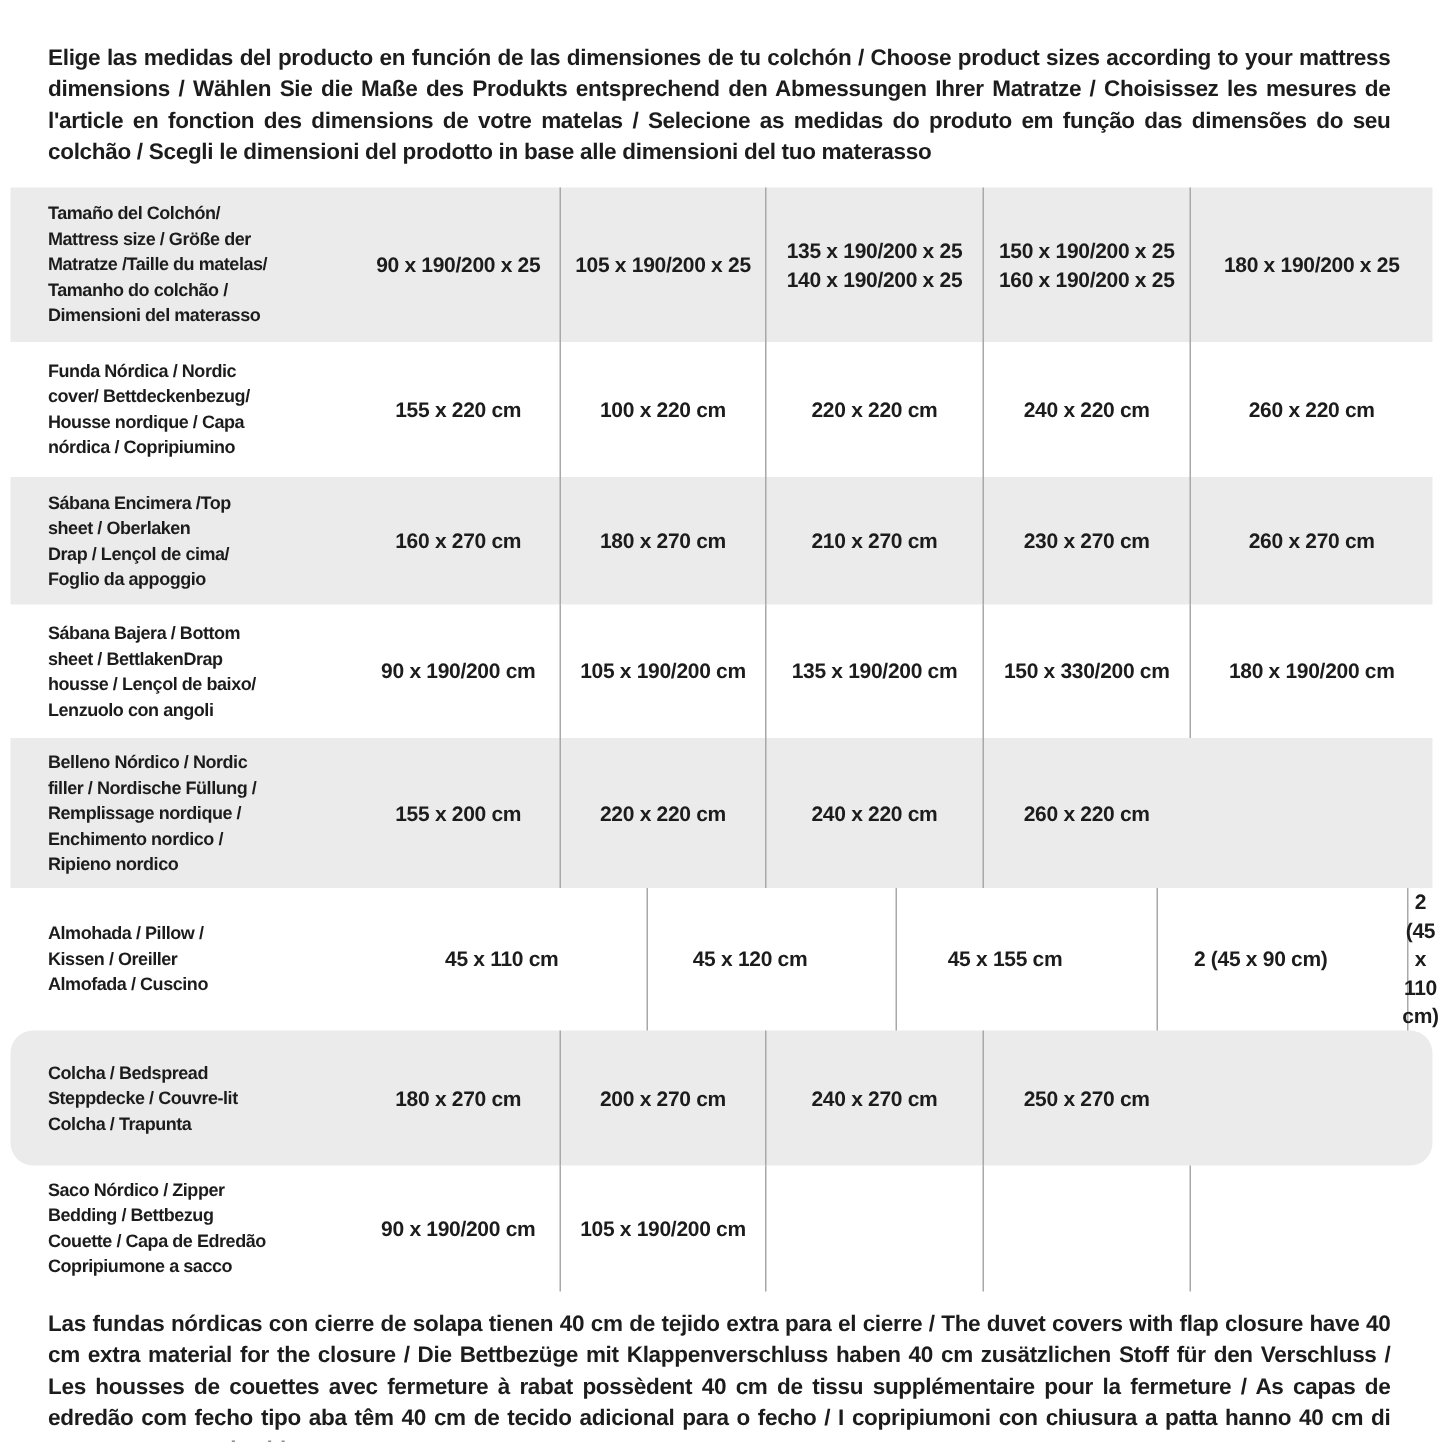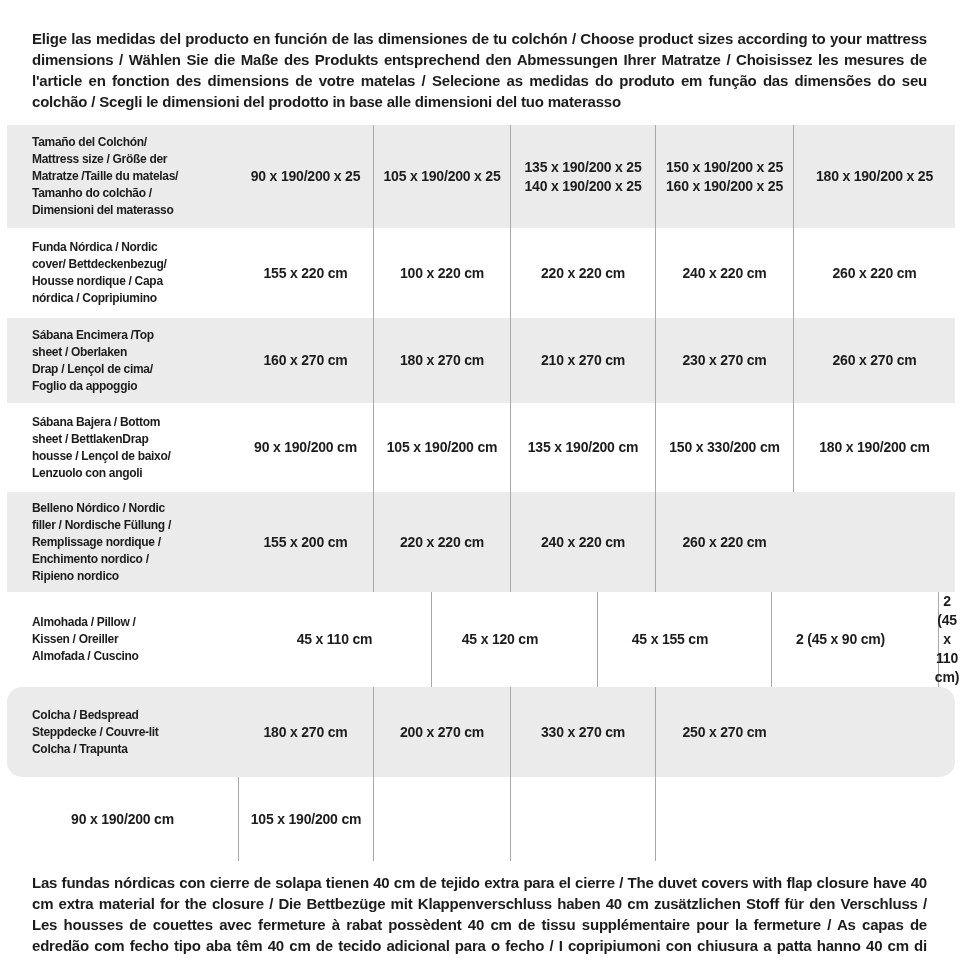--- a/index.html
+++ b/index.html
@@ -150,25 +150,29 @@
     <div class="cell value-cell bordered">2 (45 x 90 cm)</div>
     <div class="cell value-cell bordered">2 (45 x 110 cm)</div>
   </div>
 
   <div class="trow gray">
     <div class="cell label-cell">Colcha / Bedspread
 Steppdecke / Couvre-lit
 Colcha / Trapunta</div>
     <div class="cell value-cell">180 x 270 cm</div>
     <div class="cell value-cell bordered">200 x 270 cm</div>
-    <div class="cell value-cell bordered">330 x 270 cm</div>
+    <div class="cell value-cell bordered">240 x 270 cm</div>
     <div class="cell value-cell bordered">250 x 270 cm</div>
   </div>
 
   <div class="trow">
+    <div class="cell label-cell">Saco Nórdico / Zipper
+Bedding / Bettbezug
+Couette  / Capa de Edredão
+Copripiumone a sacco</div>
     <div class="cell value-cell">90 x 190/200 cm</div>
     <div class="cell value-cell bordered">105 x 190/200 cm</div>
     <div class="cell value-cell bordered"></div>
     <div class="cell value-cell bordered"></div>
     <div class="cell value-cell bordered"></div>
   </div>
 
 </div>
 
 <p class="footnote">Las fundas nórdicas con cierre de solapa tienen 40 cm de tejido extra para el cierre  /  The duvet covers with flap closure have 40 cm extra material for the closure / Die Bettbezüge mit Klappenverschluss haben 40 cm zusätzlichen Stoff für den Verschluss / Les housses de couettes avec fermeture à rabat possèdent 40 cm de tissu supplémentaire pour la fermeture / As capas de edredão com fecho tipo aba têm 40 cm de tecido adicional para o fecho / I copripiumoni con chiusura a patta hanno 40 cm di tessuto extra per la chiusura</p>

